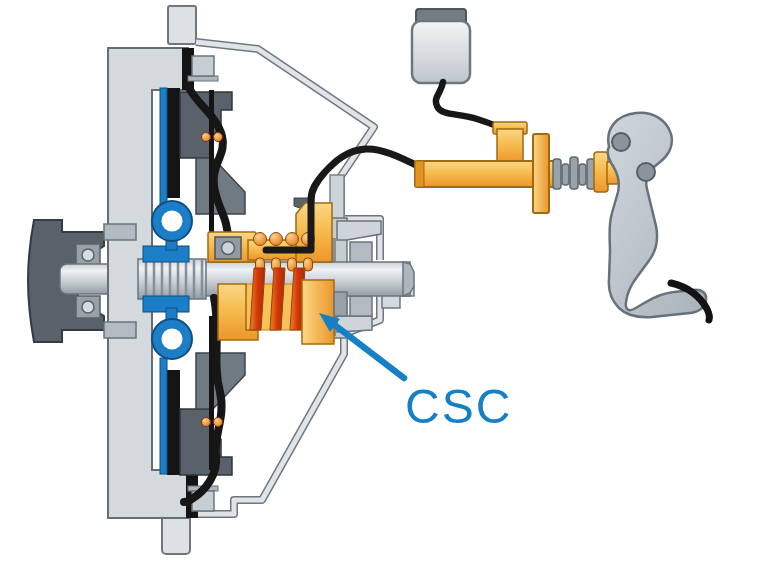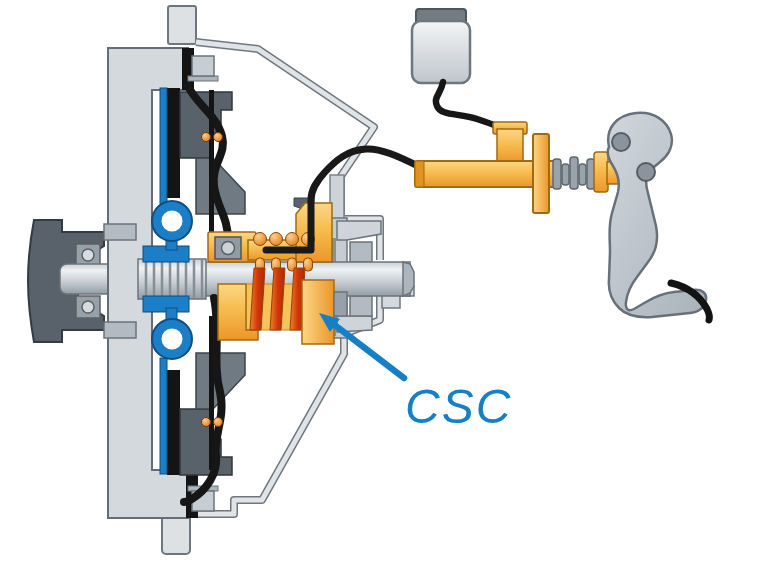--- a/index.html
+++ b/index.html
@@ -1,17 +1,17 @@
 <!DOCTYPE html>
 <html><head>
 <meta charset="utf-8">
 <style>
   html,body{margin:0;padding:0;background:#ffffff;width:768px;height:567px;overflow:hidden;
     font-family:"Liberation Sans",sans-serif;}
-  #stage{position:relative;width:768px;height:567px;background:#fff;font-style:italic;}
+  #stage{position:relative;width:768px;height:567px;background:#fff;}
   svg{display:block;}
   text.csc{font-family:"Liberation Sans",sans-serif;font-size:48px;letter-spacing:2px;}
 </style>
 </head>
 <body>
 
 <div id="stage">
 <svg width="768" height="567" viewBox="0 0 768 567" xmlns="http://www.w3.org/2000/svg">
   <defs>
     <linearGradient id="gOrangeV" x1="0" y1="0" x2="0" y2="1">

